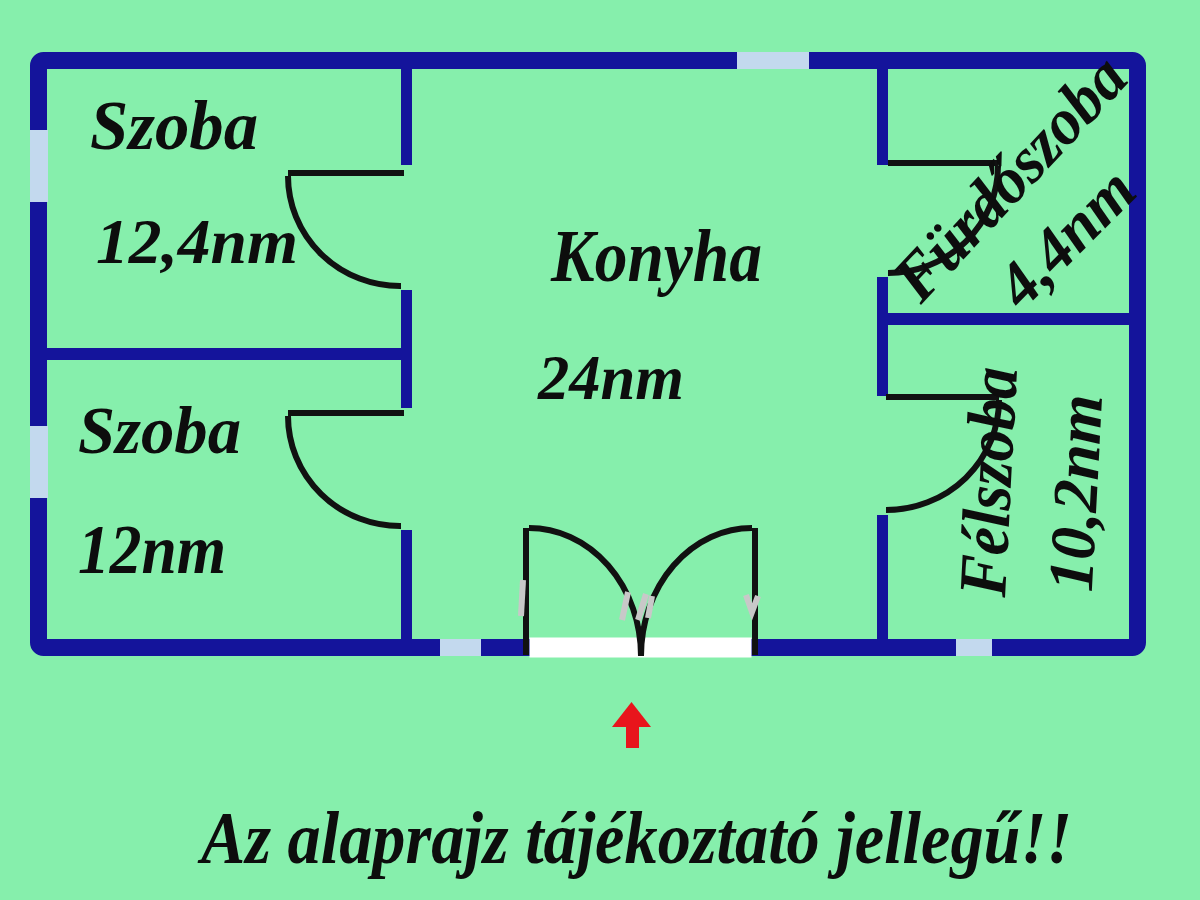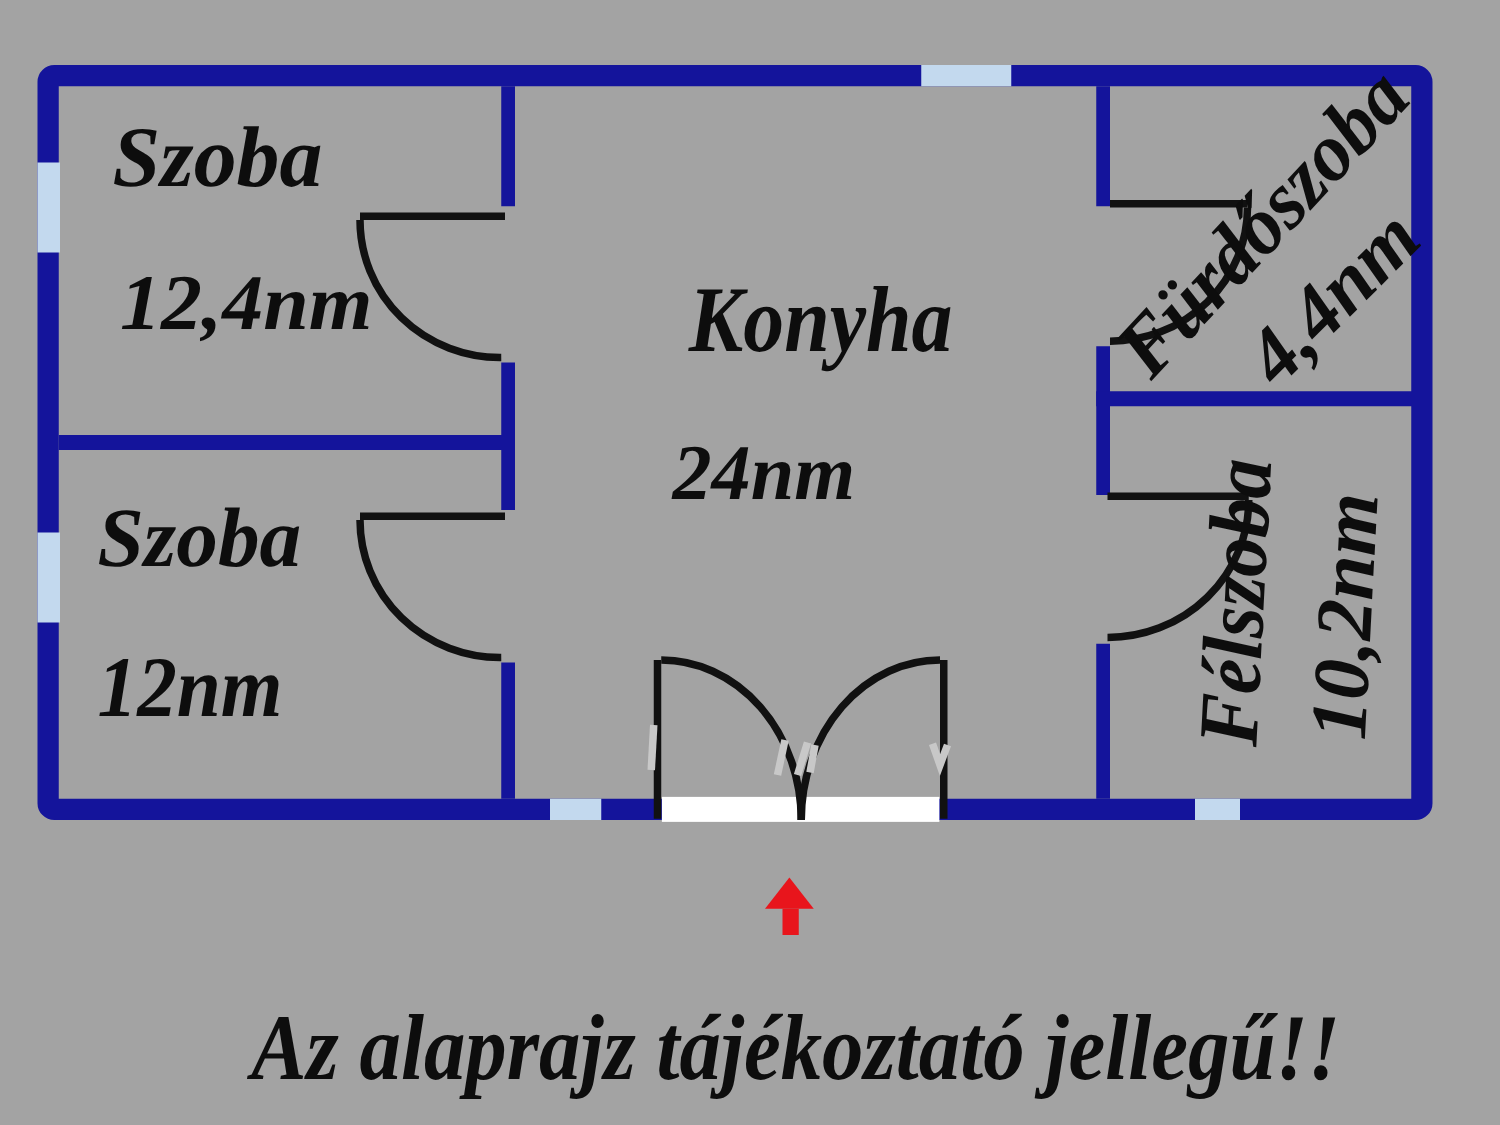--- a/index.html
+++ b/index.html
@@ -1,16 +1,16 @@
 <!DOCTYPE html>
 <html><head>
 <meta charset="utf-8">
 <style>
   html,body{margin:0;padding:0;background:#ffffff;}
-  #page{position:relative;width:1200px;height:900px;background:#a3a3a3;overflow:hidden;}
+  #page{position:relative;width:1200px;height:900px;background:#86efac;overflow:hidden;}
   svg{position:absolute;left:0;top:0;}
   text{font-family:"Liberation Serif", serif;font-style:italic;font-weight:bold;fill:#0d0d0d;}
 </style>
 </head>
 <body>
 <div id="page">
 <svg width="1200" height="900" viewBox="0 0 1200 900">
 
   <rect x="38.5" y="60.5" width="1099" height="587" rx="5" fill="none" stroke="#14149b" stroke-width="17"></rect>
 

